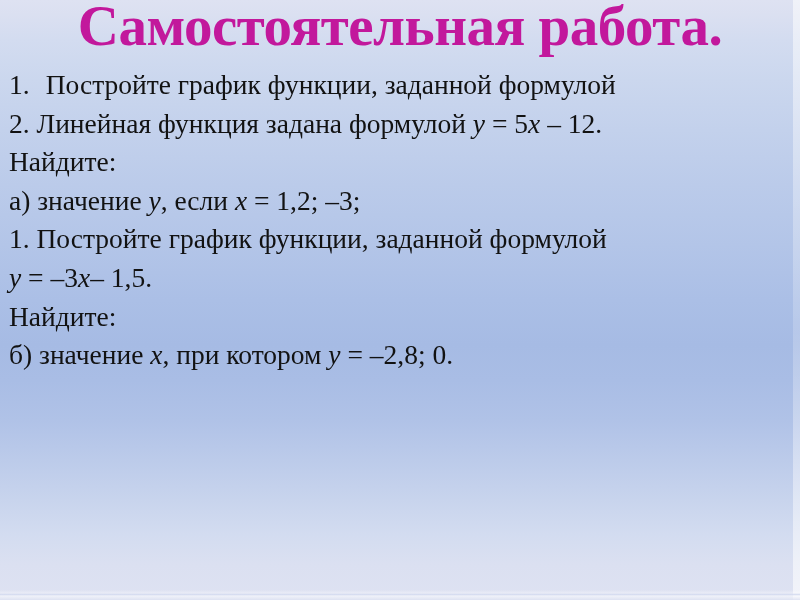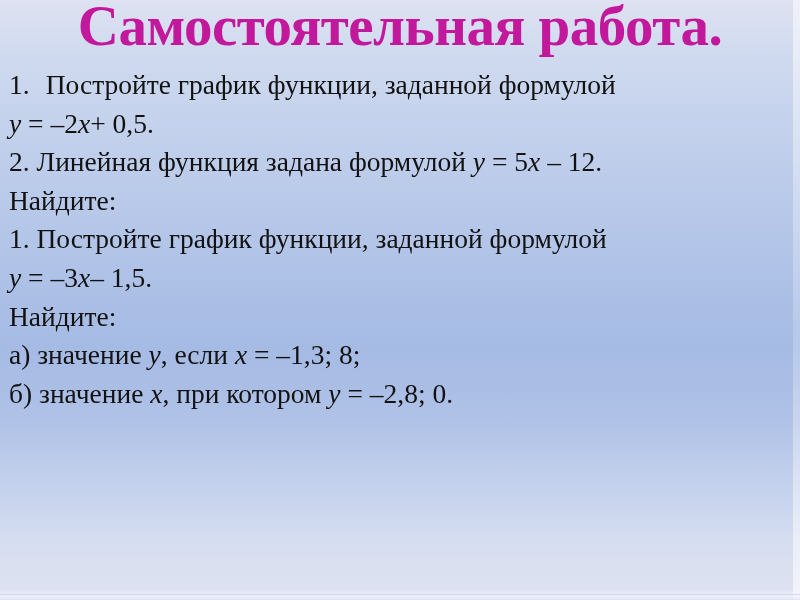--- a/index.html
+++ b/index.html
@@ -120,51 +120,48 @@
 
   <div id="title">Самостоятельная работа.</div>
 
   <div id="body-text">
 
 
     <div class="line">
       <span>1.</span><span class="gap"></span><span>Постройте график функции, заданной формулой</span>
     </div>
 
-    <div class="line">
-      <span class="math">y</span><span> = –2</span><span class="math">x</span><span>+ 0,5.</span>
-    </div>
 
     <div class="line">
       <span>2. Линейная функция задана формулой </span><span class="math">y</span><span> = 5</span><span class="math">x</span><span> – 12.</span>
     </div>
 
     <div class="line">
       <span>Найдите:</span>
     </div>
 
+    <div class="line">
+      <span>а) значение </span><span class="math">y</span><span>, если </span><span class="math">x</span><span> = 1,2; –3;</span>
+    </div>
 
 
 
     <div class="line">
       <span>1.</span>&nbsp;<span>Постройте график функции, заданной формулой</span>
     </div>
 
     <div class="line">
       <span class="math">y</span><span> = –3</span><span class="math">x</span><span>– 1,5.</span>
     </div>
 
 
     <div class="line">
       <span>Найдите:</span>
     </div>
 
-    <div class="line">
-      <span>а) значение </span><span class="math">y</span><span>, если </span><span class="math">x</span><span> = –1,3; 8;</span>
-    </div>
 
     <div class="line">
       <span>б) значение </span><span class="math">x</span><span>, при котором </span><span class="math">y</span><span> = –2,8; 0.</span>
     </div>
 
   </div>
 
   <div id="edge-right"></div>
   <div id="edge-bottom"></div>
 

